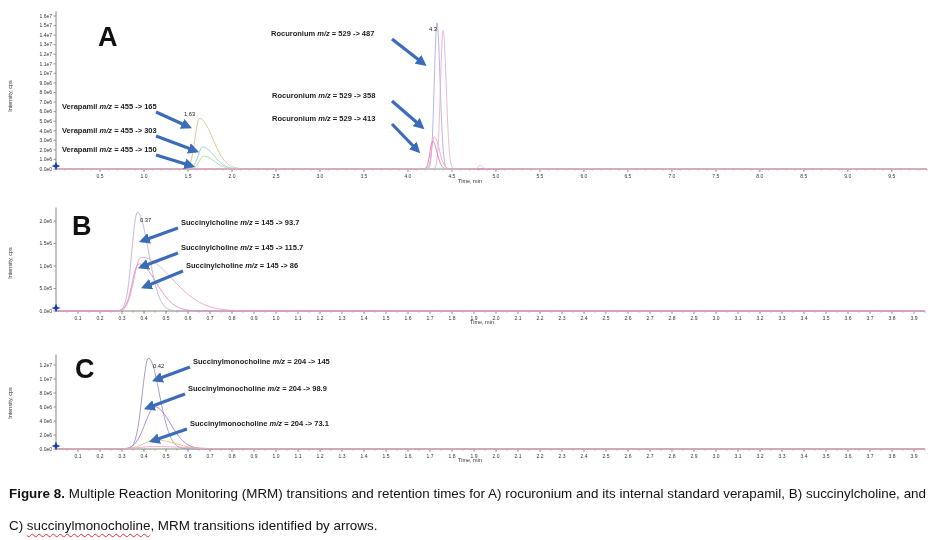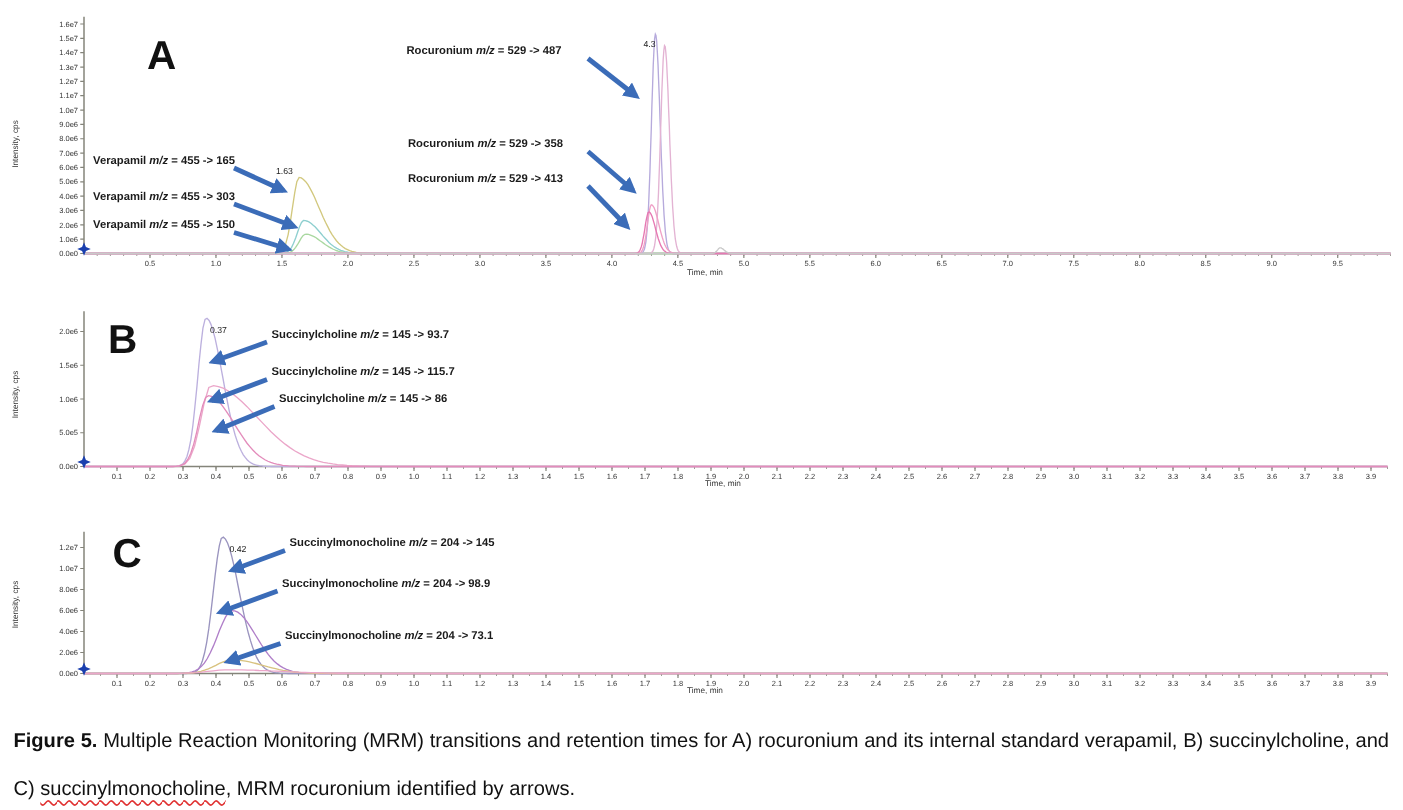--- a/index.html
+++ b/index.html
@@ -651,14 +651,14 @@
         <text x="188" y="56" font-size="7.5" font-weight="600" fill="#1b1b1b"><tspan>Succinylmonocholine </tspan><tspan font-style="italic">m/z</tspan><tspan> = 204 -&gt; 98.9</tspan></text>
         <line x1="185" y1="59" x2="147" y2="73" stroke="#3b6cb8" stroke-width="3.2" marker-end="url(#ah2)"></line>
       </g>
       <g>
         <text x="190" y="91" font-size="7.5" font-weight="600" fill="#1b1b1b"><tspan>Succinylmonocholine </tspan><tspan font-style="italic">m/z</tspan><tspan> = 204 -&gt; 73.1</tspan></text>
         <line x1="187" y1="94" x2="152" y2="106" stroke="#3b6cb8" stroke-width="3.2" marker-end="url(#ah2)"></line>
       </g>
       <polygon points="56.0,106.5 57.3,109.7 60.5,111.0 57.3,112.3 56.0,115.5 54.7,112.3 51.5,111.0 54.7,109.7" fill="#1a3fae"></polygon>
     </svg>
 
-  <p class="caption"><strong>Figure 5.</strong><span> Multiple Reaction Monitoring (MRM) transitions and retention times for A) rocuronium and its internal standard verapamil, B) succinylcholine, and C) </span><span class="wavy">succinylmonocholine</span><span>, MRM rocuronium identified by arrows.</span></p>
+  <p class="caption"><strong>Figure 8.</strong><span> Multiple Reaction Monitoring (MRM) transitions and retention times for A) rocuronium and its internal standard verapamil, B) succinylcholine, and C) </span><span class="wavy">succinylmonocholine</span><span>, MRM transitions identified by arrows.</span></p>
 </div>
 
 </body></html>

